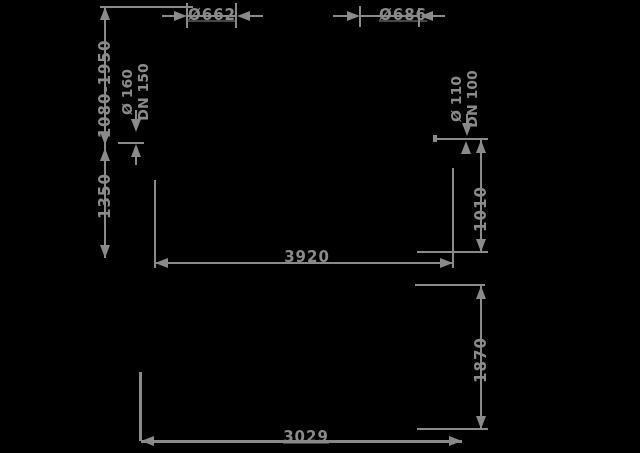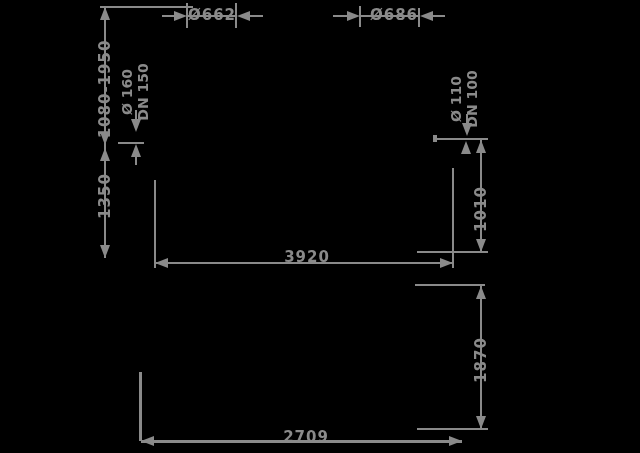--- a/index.html
+++ b/index.html
@@ -11,21 +11,21 @@
   .hl,.vl{position:absolute;background:var(--c);z-index:1;}
   
   .au{position:absolute;width:0;height:0;border-left:5px solid transparent;border-right:5px solid transparent;border-bottom:13px solid var(--c);z-index:2;}
   .ad{position:absolute;width:0;height:0;border-left:5px solid transparent;border-right:5px solid transparent;border-top:13px solid var(--c);z-index:2;}
   .al{position:absolute;width:0;height:0;border-top:5px solid transparent;border-bottom:5px solid transparent;border-right:13px solid var(--c);z-index:2;}
   .ar{position:absolute;width:0;height:0;border-top:5px solid transparent;border-bottom:5px solid transparent;border-left:13px solid var(--c);z-index:2;}
   .t,.tv,.tv2{
     position:absolute;color:var(--c);font-weight:bold;font-size:15px;
     letter-spacing:1px;white-space:nowrap;z-index:3;line-height:15px;
   }
-  .t{transform:translate(-50%,-50%);}
+  .t{transform:translate(-50%,-50%);text-decoration:underline;}
   .tv{transform:translate(-50%,-50%) rotate(-90deg);}
   .tv2{transform:translate(-50%,-50%) rotate(-90deg);font-size:14px;letter-spacing:0;text-align:center;line-height:16px;}
 </style>
 </head>
 <body>
 
 <div id="canvas" style="background: rgb(0, 0, 0);">
 
   <div class="hl" style="left:100px;top:6px;width:93px;height:2px;"></div>
 
@@ -35,21 +35,21 @@
   <div class="hl" style="left:188px;top:15px;width:48px;height:2px;"></div>
   <div class="t" style="left:212px;top:15px;">Ø662</div>
   <div class="vl" style="left:235px;top:3px;width:2px;height:25px;"></div>
   <div class="al" style="left:237px;top:11px;"></div>
   <div class="hl" style="left:250px;top:15px;width:13px;height:2px;"></div>
 
   <div class="hl" style="left:333px;top:15px;width:14px;height:2px;"></div>
   <div class="ar" style="left:347px;top:11px;"></div>
   <div class="vl" style="left:359px;top:6px;width:2px;height:21px;"></div>
   <div class="hl" style="left:361px;top:15px;width:57px;height:2px;"></div>
-  <div class="t" style="left:394px;top:15px;">Ø686</div>
+  <div class="t" style="left:403px;top:15px;">Ø686</div>
   <div class="vl" style="left:418px;top:8px;width:2px;height:19px;"></div>
   <div class="al" style="left:420px;top:11px;"></div>
   <div class="hl" style="left:433px;top:15px;width:12px;height:2px;"></div>
 
   <div class="vl" style="left:104px;top:7px;width:2px;height:251px;"></div>
   <div class="au" style="left:100px;top:7px;"></div>
   <div class="ad" style="left:100px;top:132px;"></div>
   <div class="au" style="left:100px;top:148px;"></div>
   <div class="ad" style="left:100px;top:245px;"></div>
   <div class="tv" style="left:105px;top:89px;">1080-1950</div>
@@ -96,15 +96,15 @@
   <div class="vl" style="left:480px;top:286px;width:2px;height:143px;"></div>
   <div class="au" style="left:476px;top:286px;"></div>
   <div class="ad" style="left:476px;top:416px;"></div>
   <div class="tv" style="left:481px;top:360px;">1870</div>
 
   <div class="hl" style="left:417px;top:428px;width:71px;height:2px;"></div>
 
   <div class="hl" style="left:141px;top:440px;width:321px;height:3px;"></div>
   <div class="al" style="left:141px;top:436px;"></div>
   <div class="ar" style="left:449px;top:436px;"></div>
-  <div class="t" style="left:306px;top:437px;">2709</div>
+  <div class="t" style="left:306px;top:437px;">3029</div>
 
 </div>
 
 </body></html>

